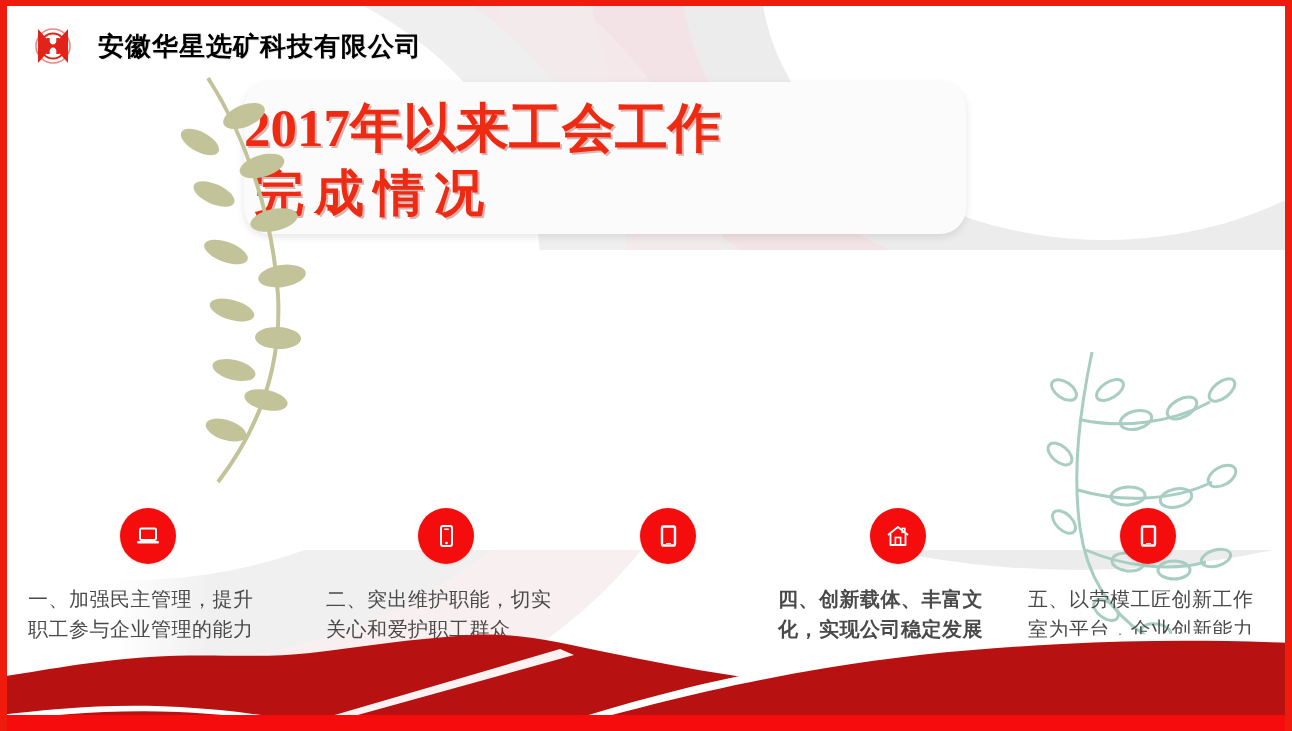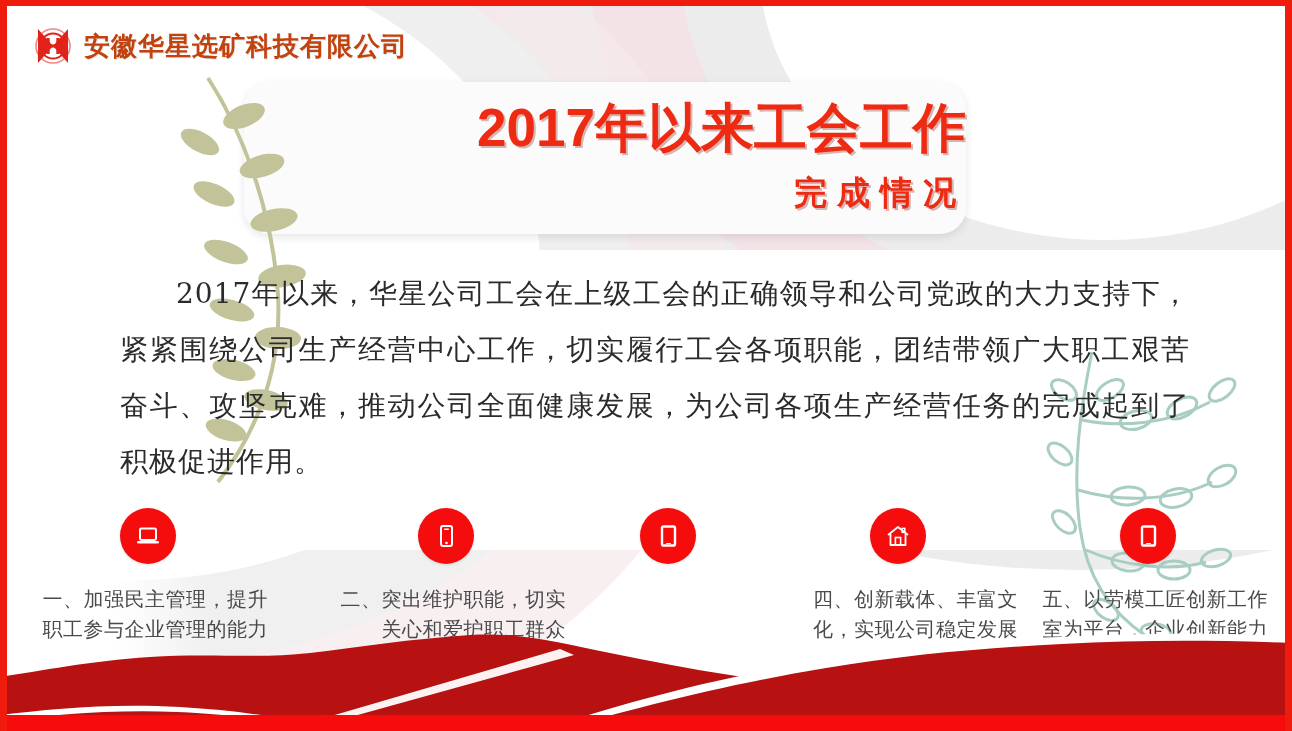--- a/index.html
+++ b/index.html
@@ -72,44 +72,44 @@
   }
   .veil2{
     position:absolute;left:0;top:0;width:210px;height:731px;
     background:linear-gradient(to right,#ffffff 0%,#ffffff 55%,rgba(255,255,255,0) 100%);
   }
 
   
   .header{position:absolute;left:0;top:20px;height:52px;z-index:20;display:flex;align-items:center;}
   .logo-mark{width:42px;height:42px;margin-left:32px;position:relative;}
   .company-name{
-    margin-left:10px;
+    margin-left:24px;
     font-family:"DejaVu Sans","Liberation Sans",sans-serif;
-    font-weight:bold;font-size:26px;color:#c2410c;
+    font-weight:bold;font-size:26px;color:#000000;
     letter-spacing:1px;
     text-shadow:1px 1px 0 rgba(0,0,0,.10);
     white-space:nowrap;
   }
 
   
   .title-card{
     position:absolute;left:244px;top:82px;width:722px;height:152px;
     background:#fbfbfb;border-radius:26px;
     box-shadow:0 3px 9px rgba(0,0,0,.10);
     z-index:15;
   }
   .title-line{
-    text-align:right;
-    font-family:Liberation Sans, sans-serif;
+    text-align:left;
+    font-family:Liberation Serif, serif;
     font-weight:bold;color:#ef2a13;
     text-shadow:2px 2px 0 rgba(120,20,10,.30);
     white-space:nowrap;
   }
   .title-1{font-size:53px;line-height:68px;padding-top:12px;letter-spacing:0px;}
-  .title-2{font-size:33px;line-height:62px;letter-spacing:10px;padding-left:10px;}
+  .title-2{font-size:50px;line-height:62px;letter-spacing:10px;padding-left:10px;}
 
   
   .branch-left{position:absolute;left:178px;top:70px;z-index:18;}
   .branch-right{position:absolute;left:960px;top:350px;z-index:12;}
 
   
   .body-text{
     position:absolute;left:120px;top:266px;width:1070px;
     z-index:20;
     font-family:"DejaVu Serif","Liberation Serif",serif;
@@ -125,21 +125,21 @@
   .circle{
     width:56px;height:56px;border-radius:50%;
     background:#f50d0d;margin:0 auto;
     display:flex;align-items:center;justify-content:center;
     box-shadow:0 1px 3px rgba(0,0,0,.12);
   }
   .card-text{
     margin-top:20px;
     font-family:"DejaVu Serif","Liberation Serif",serif;
     font-size:20px;line-height:30px;color:#4a4a4a;
-    text-align:right;
+    text-align:left;
     letter-spacing:.5px;
   }
 
   
   .mountains{position:absolute;left:0;bottom:0;width:1292px;height:140px;z-index:30;}
   .bottom-strip{position:absolute;left:0;bottom:0;width:1292px;height:16px;background:#f60c0c;z-index:31;}
 </style>
 </head>
 <body>
 
@@ -222,21 +222,20 @@
       </svg>
     </div>
     <div class="company-name">安徽华星选矿科技有限公司</div>
   </div>
 
   <div class="title-card">
     <div class="title-line title-1">2017年以来工会工作</div>
     <div class="title-line title-2">完成情况</div>
   </div>
 
-  <div class="body-text">2017年以来，华星公司工会在上级工会的正确领导和公司党政的大力支持下，紧紧围绕公司生产经营中心工作，切实履行工会各项职能，团结带领广大职工艰苦奋斗、攻坚克难，推动公司全面健康发展，为公司各项生产经营任务的完成起到了积极促进作用。</div>
 
   <div class="cards">
 
     <div class="card" style="left:28px;">
       <div class="circle">
         <svg width="28" height="28" viewBox="0 0 28 28">
           <rect x="6" y="6.5" width="16" height="11.5" rx="1.4" fill="none" stroke="#fff" stroke-width="2"></rect>
           <rect x="3" y="19" width="22" height="2.6" rx="1.3" fill="#fff"></rect>
         </svg>
       </div>
@@ -256,21 +255,21 @@
 
     <div class="card" style="left:548px;">
       <div class="circle">
         <svg width="28" height="28" viewBox="0 0 28 28">
           <rect x="8" y="4.5" width="13" height="19" rx="1.6" fill="none" stroke="#fff" stroke-width="2.4"></rect>
           <rect x="12" y="21" width="5" height="1.1" rx="0.5" fill="#fff"></rect>
         </svg>
       </div>
     </div>
 
-    <div class="card" style="left:778px;">
+    <div class="card" style="left:778px;font-weight:bold;">
       <div class="circle">
         <svg width="28" height="28" viewBox="0 0 28 28">
           <path d="M4 13 L14 5 L24 13" fill="none" stroke="#fff" stroke-width="1.8" stroke-linejoin="round"></path>
           <path d="M6.5 12 L6.5 23 L21.5 23 L21.5 12" fill="none" stroke="#fff" stroke-width="1.8" stroke-linejoin="round"></path>
           <rect x="11.4" y="15.5" width="5.2" height="7.5" fill="none" stroke="#fff" stroke-width="1.6"></rect>
           <rect x="18.2" y="6.4" width="2.6" height="4" fill="none" stroke="#fff" stroke-width="1.5"></rect>
         </svg>
       </div>
       <div class="card-text">四、创新载体、丰富文化，实现公司稳定发展</div>
     </div>

